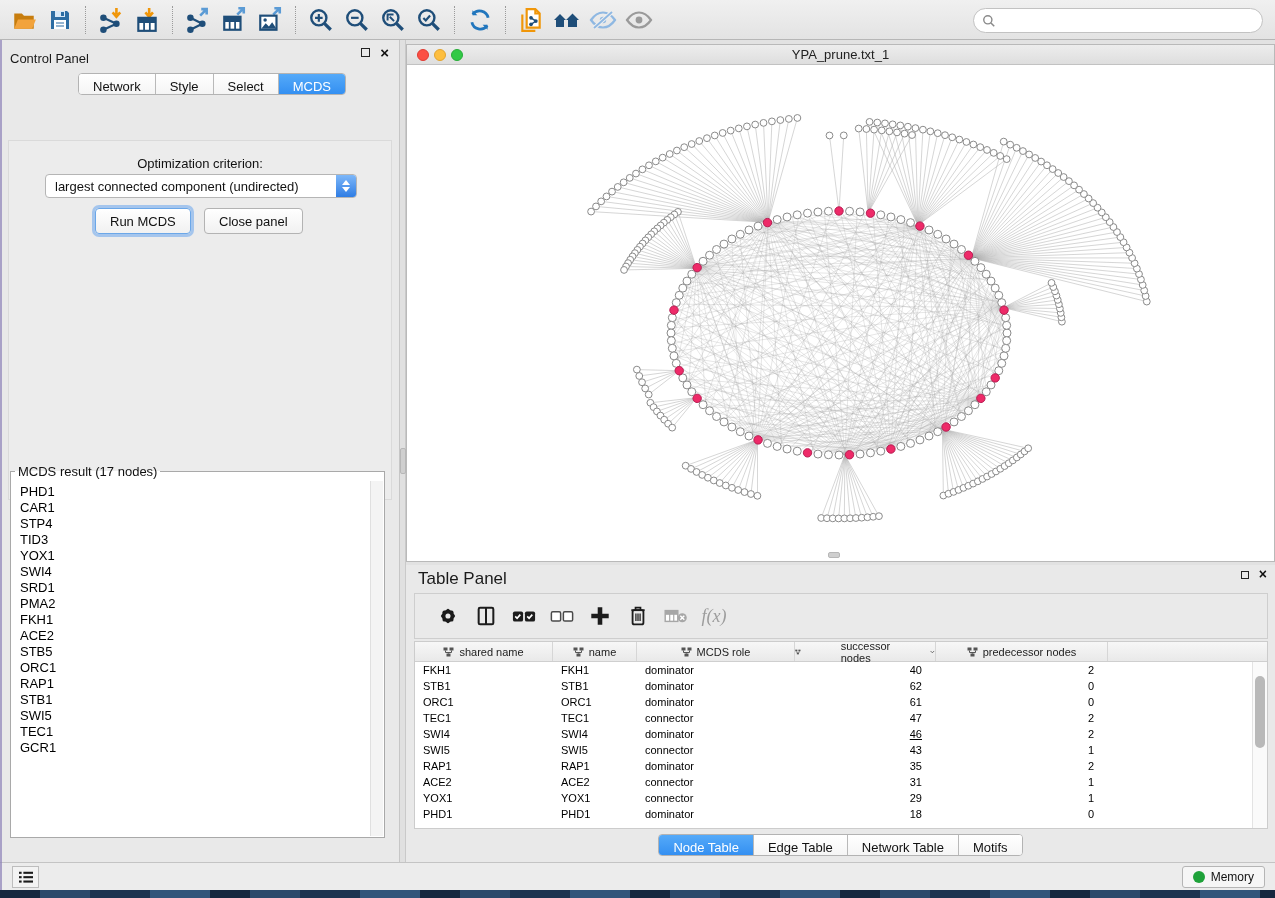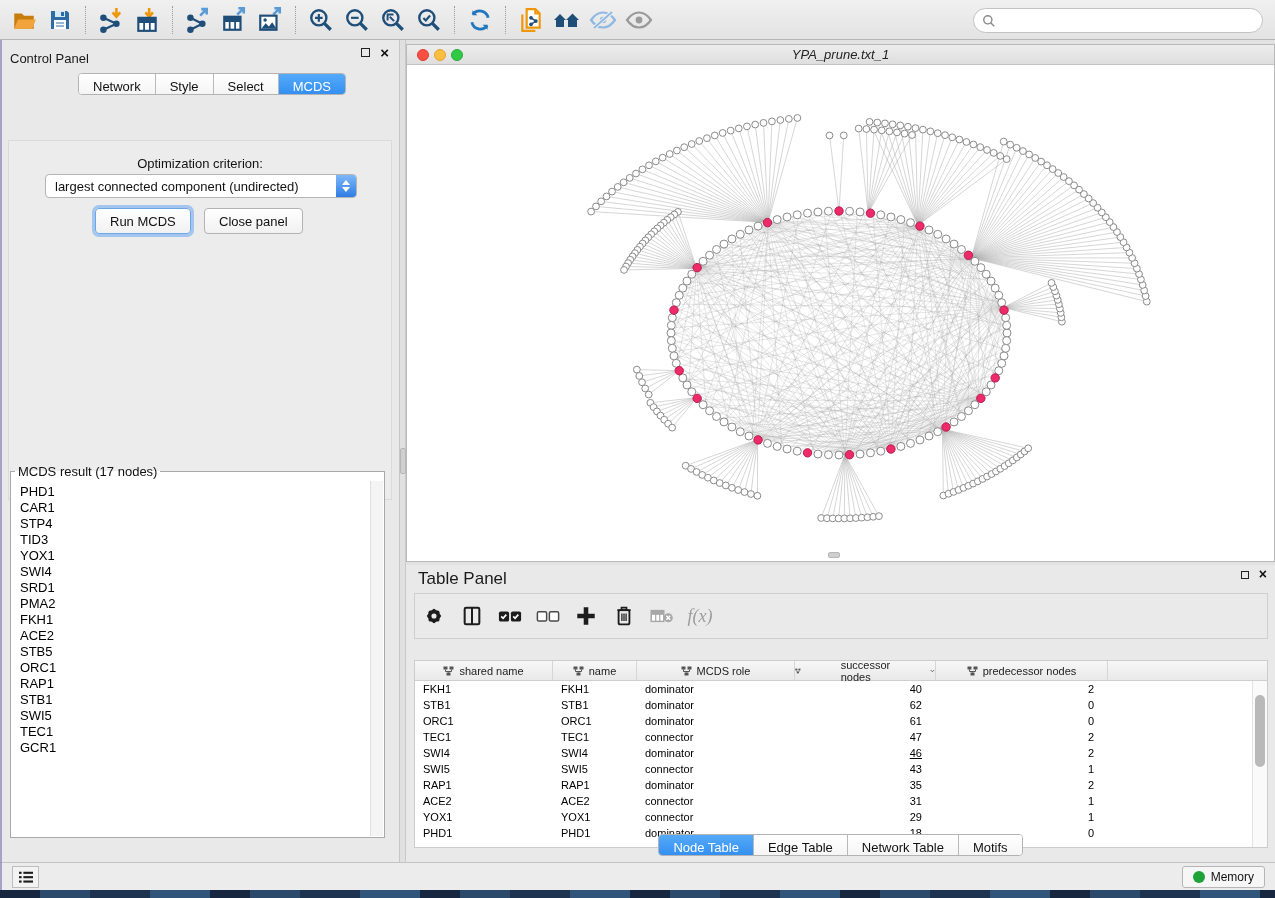--- a/index.html
+++ b/index.html
@@ -46,34 +46,34 @@
   .mcds-list { position:absolute; left:1px; top:2px; right:14px; bottom:1px; background:#fff; padding:3px 0 0 8px; overflow:hidden; }
   .mcds-item { font-size:13px; color:#000; line-height:16px; }
   .mcds-scroll { position:absolute; top:2px; right:1px; width:13px; bottom:1px; background:#f4f4f4; border-left:1px solid #e0e0e0; }
 
   
   .right-region { left:400px; top:40px; width:875px; height:822px; background:#e2e2e2; }
   .v-splitter { left:0; top:0; width:6px; height:822px; background:#e0e0e0; border-right:1px solid #c9c9c9; }
   .v-knob { left:0; top:408px; width:6px; height:26px; background:#cfcfcf; border:1px solid #b7b7b7; border-radius:2px; }
 
   .net-window { left:6px; top:4px; width:869px; height:518px; background:#fff; border:1px solid #b9b9b9; }
-  .net-titlebar { left:0; top:0; width:867px; height:20px; background:linear-gradient(#ededed,#dedede); border-bottom:1px solid #c2c2c2;font-style:italic; }
+  .net-titlebar { left:0; top:0; width:867px; height:20px; background:linear-gradient(#ededed,#dedede); border-bottom:1px solid #c2c2c2; }
   .traffic { position:absolute; top:4px; width:12px; height:12px; border-radius:50%; }
   .net-title { width:100%; text-align:center; font-size:13px; color:#222; line-height:20px; }
   .net-canvas { left:0; top:20px; width:867px; height:496px; background:#fff; }
   .h-knob { left:428px; top:512px; width:12px; height:6px; background:#cfcfcf; border:1px solid #b7b7b7; border-radius:2px; }
 
   
   .table-panel { left:6px; top:525px; width:869px; height:297px; background:#e9e9e9; }
   .tp-title { left:12px; top:4px; font-size:17px; color:#1a1a1a; }
-  .tp-toolbar { left:8px; top:28px; width:854px; height:46px; background:#eaeaea; border:1px solid #cecece; display:flex; align-items:center; padding-left:0; gap:0; }
+  .tp-toolbar { left:8px; top:28px; width:854px; height:46px; background:#eaeaea; border:1px solid #cecece; display:flex; align-items:center; padding-left:14px; gap:0; }
   .tp-btn { width:38px; height:36px; display:flex; align-items:center; justify-content:center; }
   .fx { font-family:"Liberation Serif", serif; font-style:italic; font-size:18px; color:#9c9c9c; }
 
-  .grid-box { left:8px; top:76px; width:854px; height:188px; background:#fff; border:1px solid #cccccc;margin-top:19px; }
+  .grid-box { left:8px; top:76px; width:854px; height:188px; background:#fff; border:1px solid #cccccc; }
   .grid-head { display:flex; height:20px; background:linear-gradient(#f7f7f7,#e9e9e9); border-bottom:1px solid #cfcfcf; }
   .gh-cell { display:flex; align-items:center; justify-content:center; gap:5px; font-size:11px; color:#222; border-right:1px solid #d6d6d6; position:relative; }
   .grid-body { position:absolute; left:0; top:20px; right:15px; bottom:0; overflow:hidden; }
   .g-row { display:flex; height:16px; }
   .g-cell { font-size:11px; color:#000; line-height:16px; white-space:nowrap; overflow:hidden; }
   .g-cell.txt { padding-left:8px; text-align:left; }
   .g-cell.num { padding-right:14px; text-align:right; }
   .grid-scroll { position:absolute; top:20px; right:0; width:15px; bottom:0; background:#fafafa; border-left:1px solid #e3e3e3; }
   .grid-thumb { position:absolute; left:2px; width:10px; border-radius:5px; background:#b9b9b9; }
 

